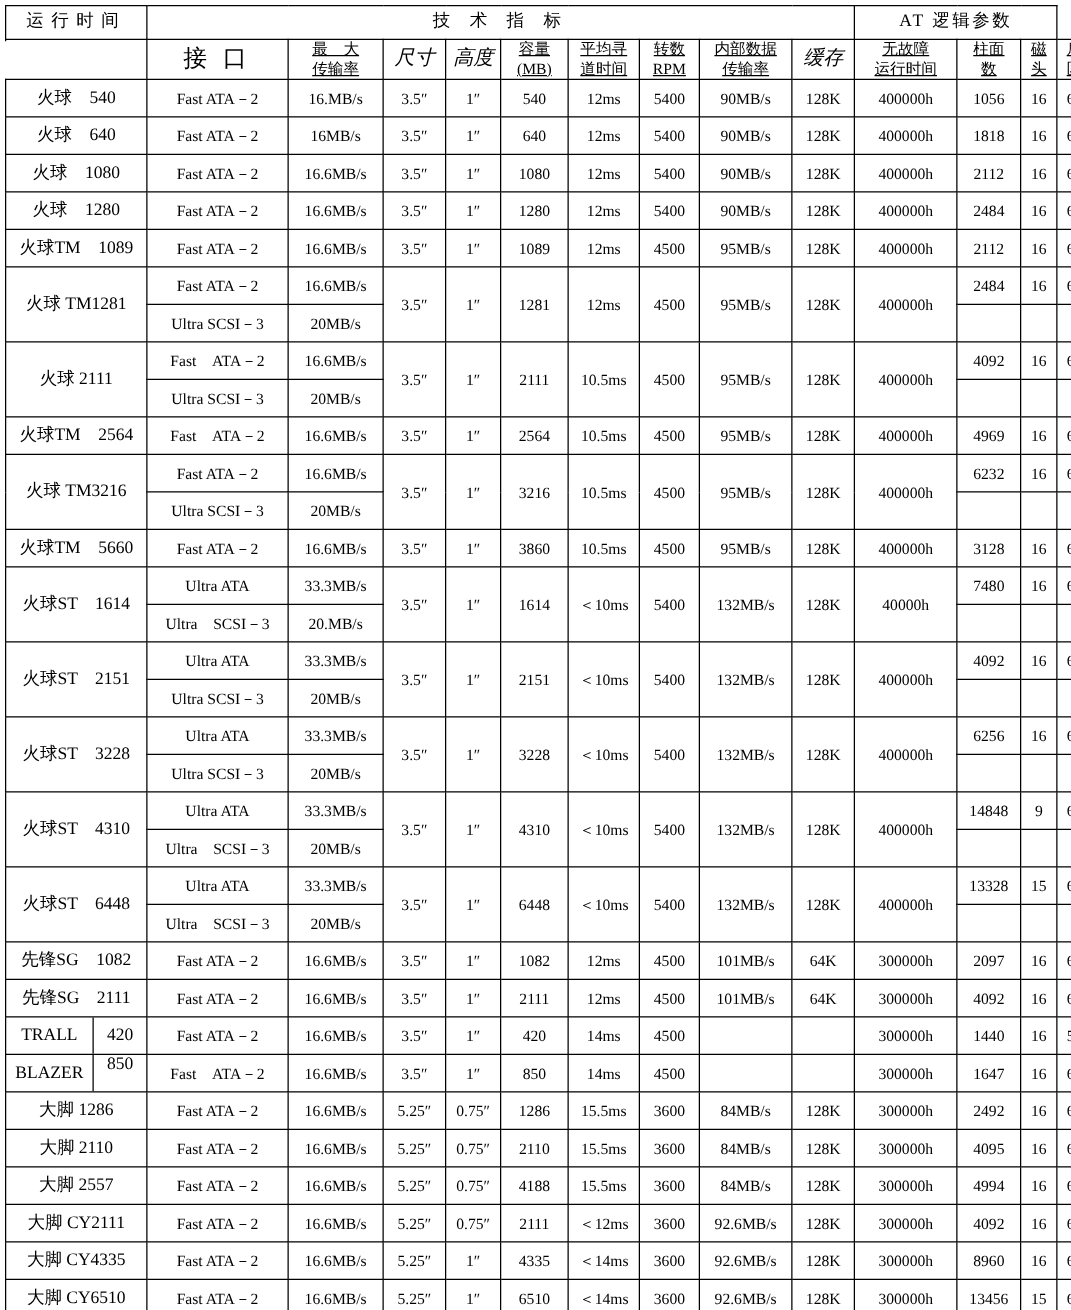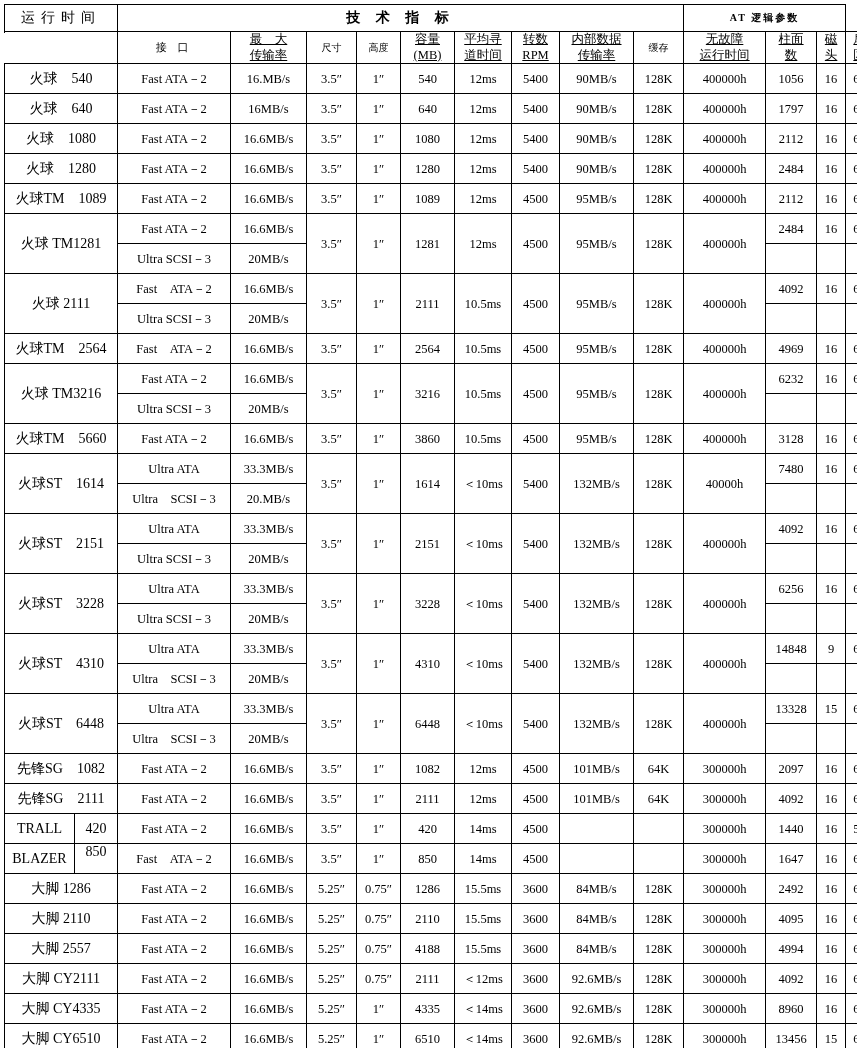--- a/index.html
+++ b/index.html
@@ -19,28 +19,28 @@
     width:849px;
   }
   td,th{
     border:1px solid #000;
     text-align:center;
     vertical-align:middle;
     font-weight:normal;
     padding:0;
     line-height:1.15;
   }
-  .hdr-top{height:26px;font-size:14px;letter-spacing:6px;font-weight:bold;}
-  .hdr-mid{height:26px;font-size:11px;}
-  .hdr-1line{font-size:10px;}
+  .hdr-top{height:26px;font-size:14px;letter-spacing:6px;}
+  .hdr-mid{height:26px;font-size:19px;}
+  .hdr-1line{font-size:16px;font-style:italic;}
   .two-line{font-size:12.5px;line-height:1.25;text-decoration:underline;}
   .cell{height:29px;font-size:12.5px;}
   .name{font-size:14px;font-weight:normal;}
   .iface{font-size:12.5px;}
-  .at-wide{font-size:10px;letter-spacing:2px;}
+  .at-wide{font-size:14px;letter-spacing:2px;}
 </style>
 </head>
 <body>
 
 <div id="sheet">
   <table>
     <colgroup>
       <col style="width:113px">
       <col style="width:113px">
       <col style="width:76px">
@@ -128,21 +128,21 @@
           <td class="cell iface">Fast ATA－2</td>
           <td class="cell iface">16MB/s</td>
           <td rowspan="1" class="cell ">3.5″</td>
           <td rowspan="1" class="cell ">1″</td>
           <td rowspan="1" class="cell ">640</td>
           <td rowspan="1" class="cell ">12ms</td>
           <td rowspan="1" class="cell ">5400</td>
           <td rowspan="1" class="cell ">90MB/s</td>
           <td rowspan="1" class="cell ">128K</td>
           <td rowspan="1" class="cell ">400000h</td>
-          <td class="cell ">1797</td>
+          <td class="cell ">1818</td>
           <td class="cell ">16</td>
           <td class="cell ">63</td>
         </tr>
         <tr>
           <td rowspan="1" class="cell name">火球　1080</td>
           <td class="cell iface">Fast ATA－2</td>
           <td class="cell iface">16.6MB/s</td>
           <td rowspan="1" class="cell ">3.5″</td>
           <td rowspan="1" class="cell ">1″</td>
           <td rowspan="1" class="cell ">1080</td>

